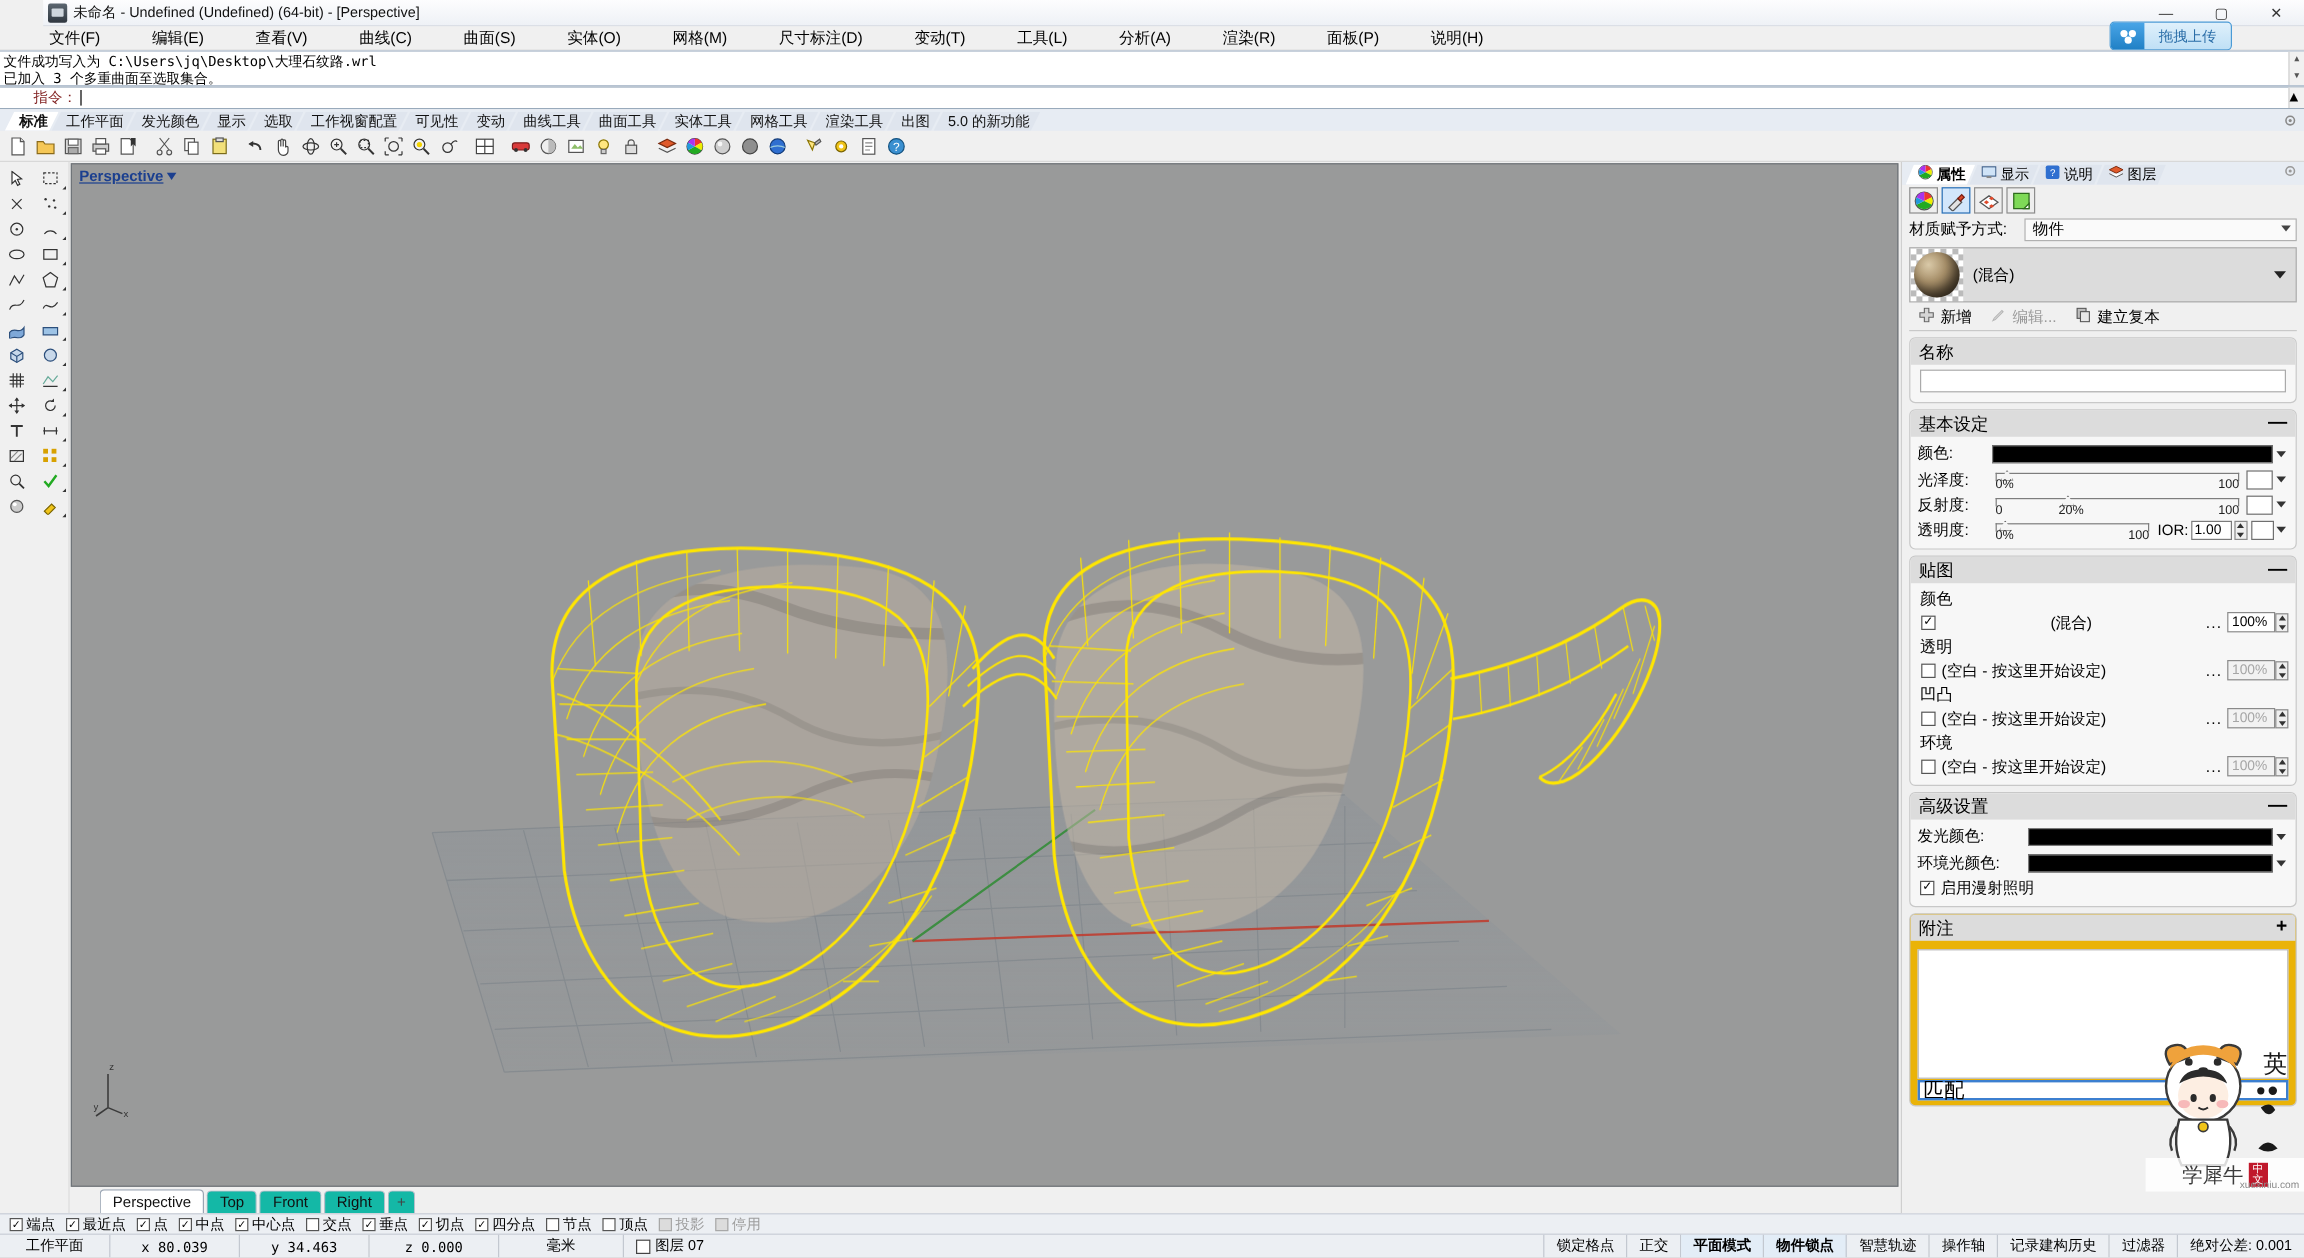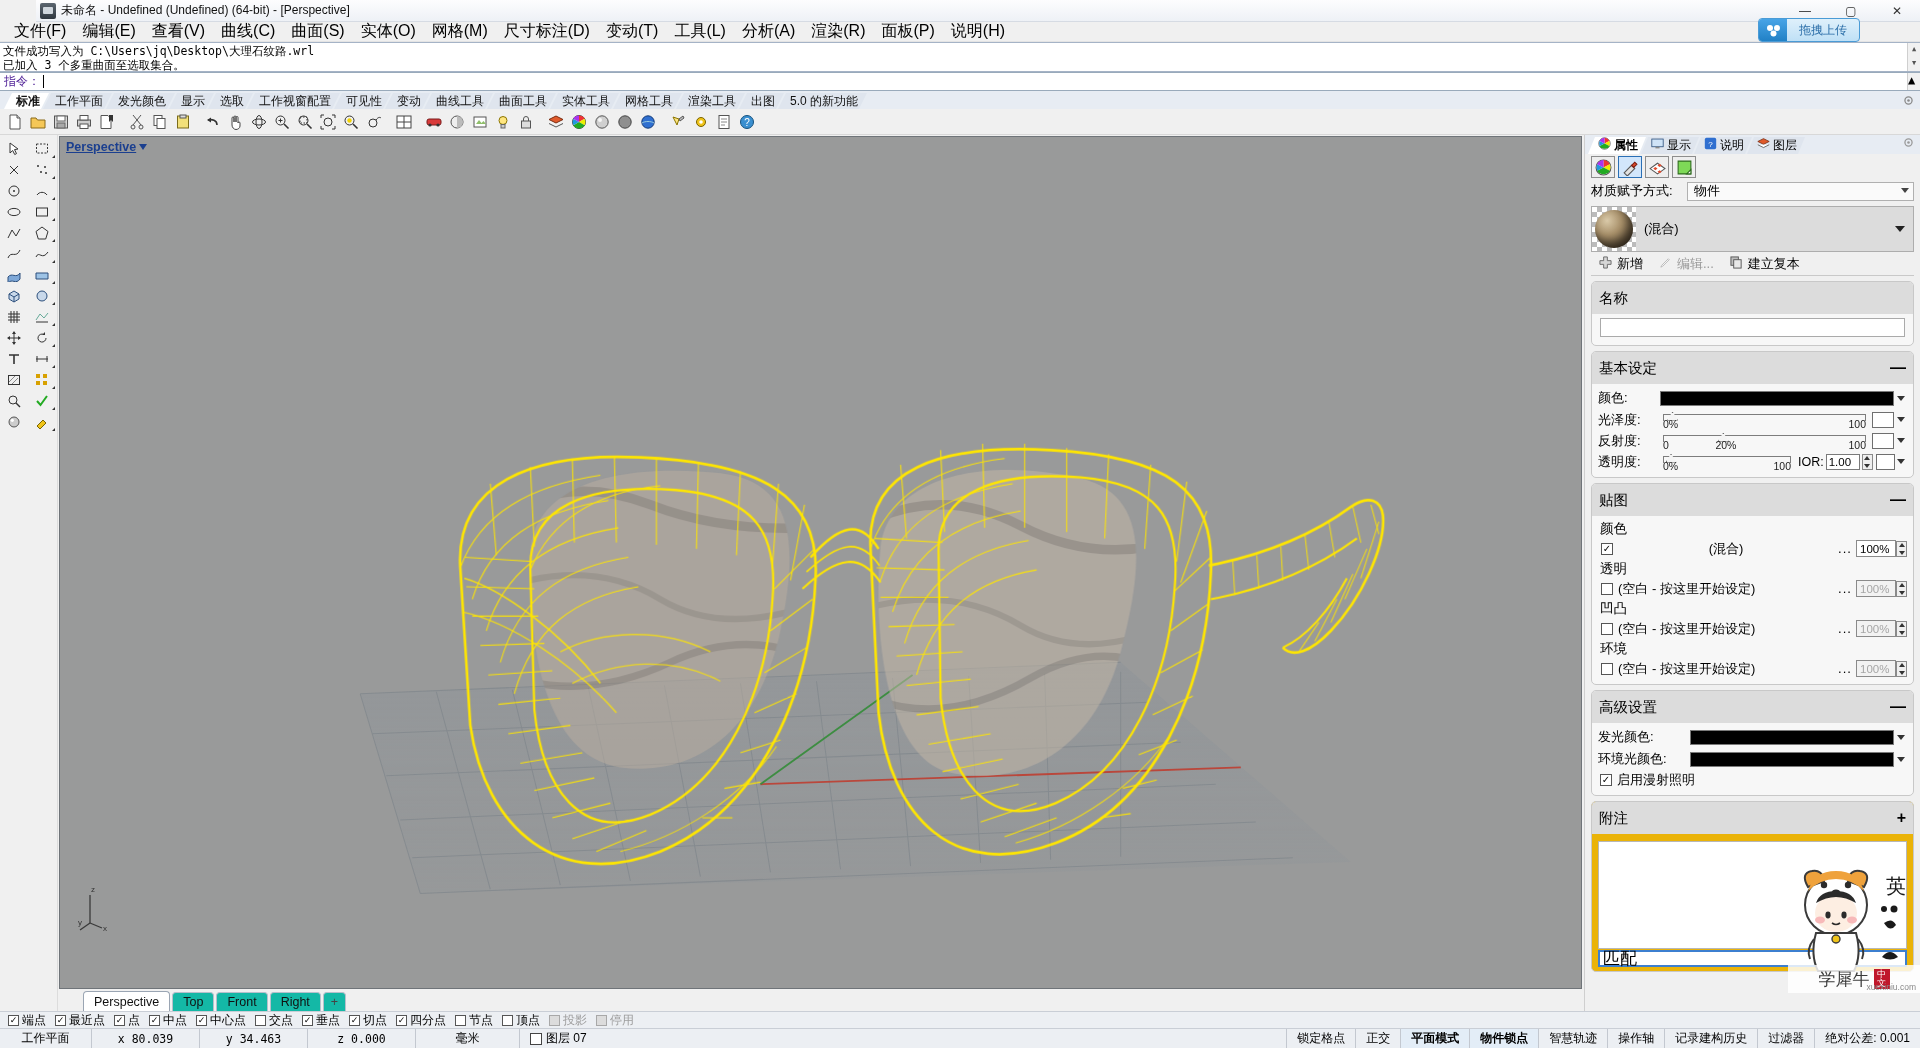--- a/index.html
+++ b/index.html
@@ -29,41 +29,41 @@
     background:#cfd6dd;border-radius:1px;}
   .tb-title{ color:#111; white-space:nowrap; }
   .tb-spacer{flex:1;}
   .winbtns{display:flex;height:22px;}
   .winbtn{width:46px;height:22px;display:flex;align-items:center;justify-content:center;
     font-size:12px;color:#333;}
 
   
   .menubar{height:20px;display:flex;align-items:center;background:#f0f0f0;padding-left:6px;
     border-bottom:1px solid #e4e4e4;}
-  .menu-item{padding:1px 8px;font-size:16px;white-space:nowrap;cursor:default;}
+  .menu-item{padding:1px 8px;font-size:13px;white-space:nowrap;cursor:default;margin-left:27px;}
 
   
   .cmdhist{
     height:30px;background:#fff;border:1px solid #a5b3c6;border-left:0;border-right:0;
     font-family:"DejaVu Sans Mono","Liberation Mono",monospace;font-size:11.5px;
     padding:1px 3px;line-height:14px;overflow:hidden;position:relative;
   }
   .cmdhist .ln{white-space:nowrap;}
   .hist-scroll{position:absolute;right:0;top:0;width:13px;height:100%;
     background:#f1f1f1;border-left:1px solid #cfcfcf;}
   .hist-scroll .ar{height:12px;display:flex;align-items:center;justify-content:center;font-size:7px;color:#555;}
 
   
   .cmdline{
     height:19px;display:flex;align-items:center;background:#fff;
     border:1px solid #9ab; border-left:0;border-right:0;
     font-family:"DejaVu Sans Mono","Liberation Mono",monospace;font-size:12px;
     padding-left:4px;position:relative;
   }
-  .cmdline .lbl{color:#4c1d95;}
+  .cmdline .lbl{color:#7f1d1d;margin-left:24px;}
   .caret{display:inline-block;width:1px;height:13px;background:#000;margin-left:3px;}
   .cmd-scroll{position:absolute;right:0;top:0;width:13px;height:100%;background:#f1f1f1;border-left:1px solid #cfcfcf;}
 
   
   .tbtabs{height:18px;display:flex;align-items:flex-end;background:#e7ecf3;padding-left:4px;position:relative;}
   .tbtab{
     height:16px;padding:0 9px 0 12px;font-size:12px;line-height:16px;
     background:#dfe5ee;margin-right:-6px;color:#111;
     clip-path: polygon(8px 0,100% 0,calc(100% - 8px) 100%,0 100%);
     white-space:nowrap;
@@ -133,21 +133,21 @@
     box-shadow:inset -4px -6px 9px rgba(0,0,0,.5);}
   .matbox .mname{margin-left:8px;font-size:13px;}
   .matbox .cv{position:absolute;right:8px;top:19px;width:0;height:0;
     border-left:5px solid transparent;border-right:5px solid transparent;border-top:6px solid #222;}
 
   .matbtns{height:24px;display:flex;align-items:center;gap:0;border-bottom:1px solid #c9c9c9;}
   .mb{display:flex;align-items:center;gap:5px;padding:0 8px;font-size:13px;height:24px;}
   .mb.dim{color:#9a9a9a;}
 
   .grp{margin-top:5px;border:1px solid #c8c8c8;border-radius:5px;background:#f7f7f7;overflow:hidden;}
-  .grphead{height:32px;background:#dcdcdc;display:flex;align-items:center;
+  .grphead{height:22px;background:#dcdcdc;display:flex;align-items:center;
     padding:0 7px;font-size:14.5px;justify-content:space-between;}
   .grphead .pm{font-size:16px;font-weight:bold;line-height:12px;}
   .grpbody{padding:3px 6px 5px 6px;}
 
   .colorswatch{flex:1;height:15px;background:#000;border:1px solid #7a7a7a;}
   .cmbwrap{flex:1;display:flex;align-items:center;}
   .cmbarrow{width:13px;height:15px;display:flex;align-items:center;justify-content:center;}
   .cmbarrow i{width:0;height:0;border-left:4px solid transparent;border-right:4px solid transparent;border-top:5px solid #333;}
 
   .sliderrow{display:flex;align-items:center;height:21px;font-size:12.5px;}

